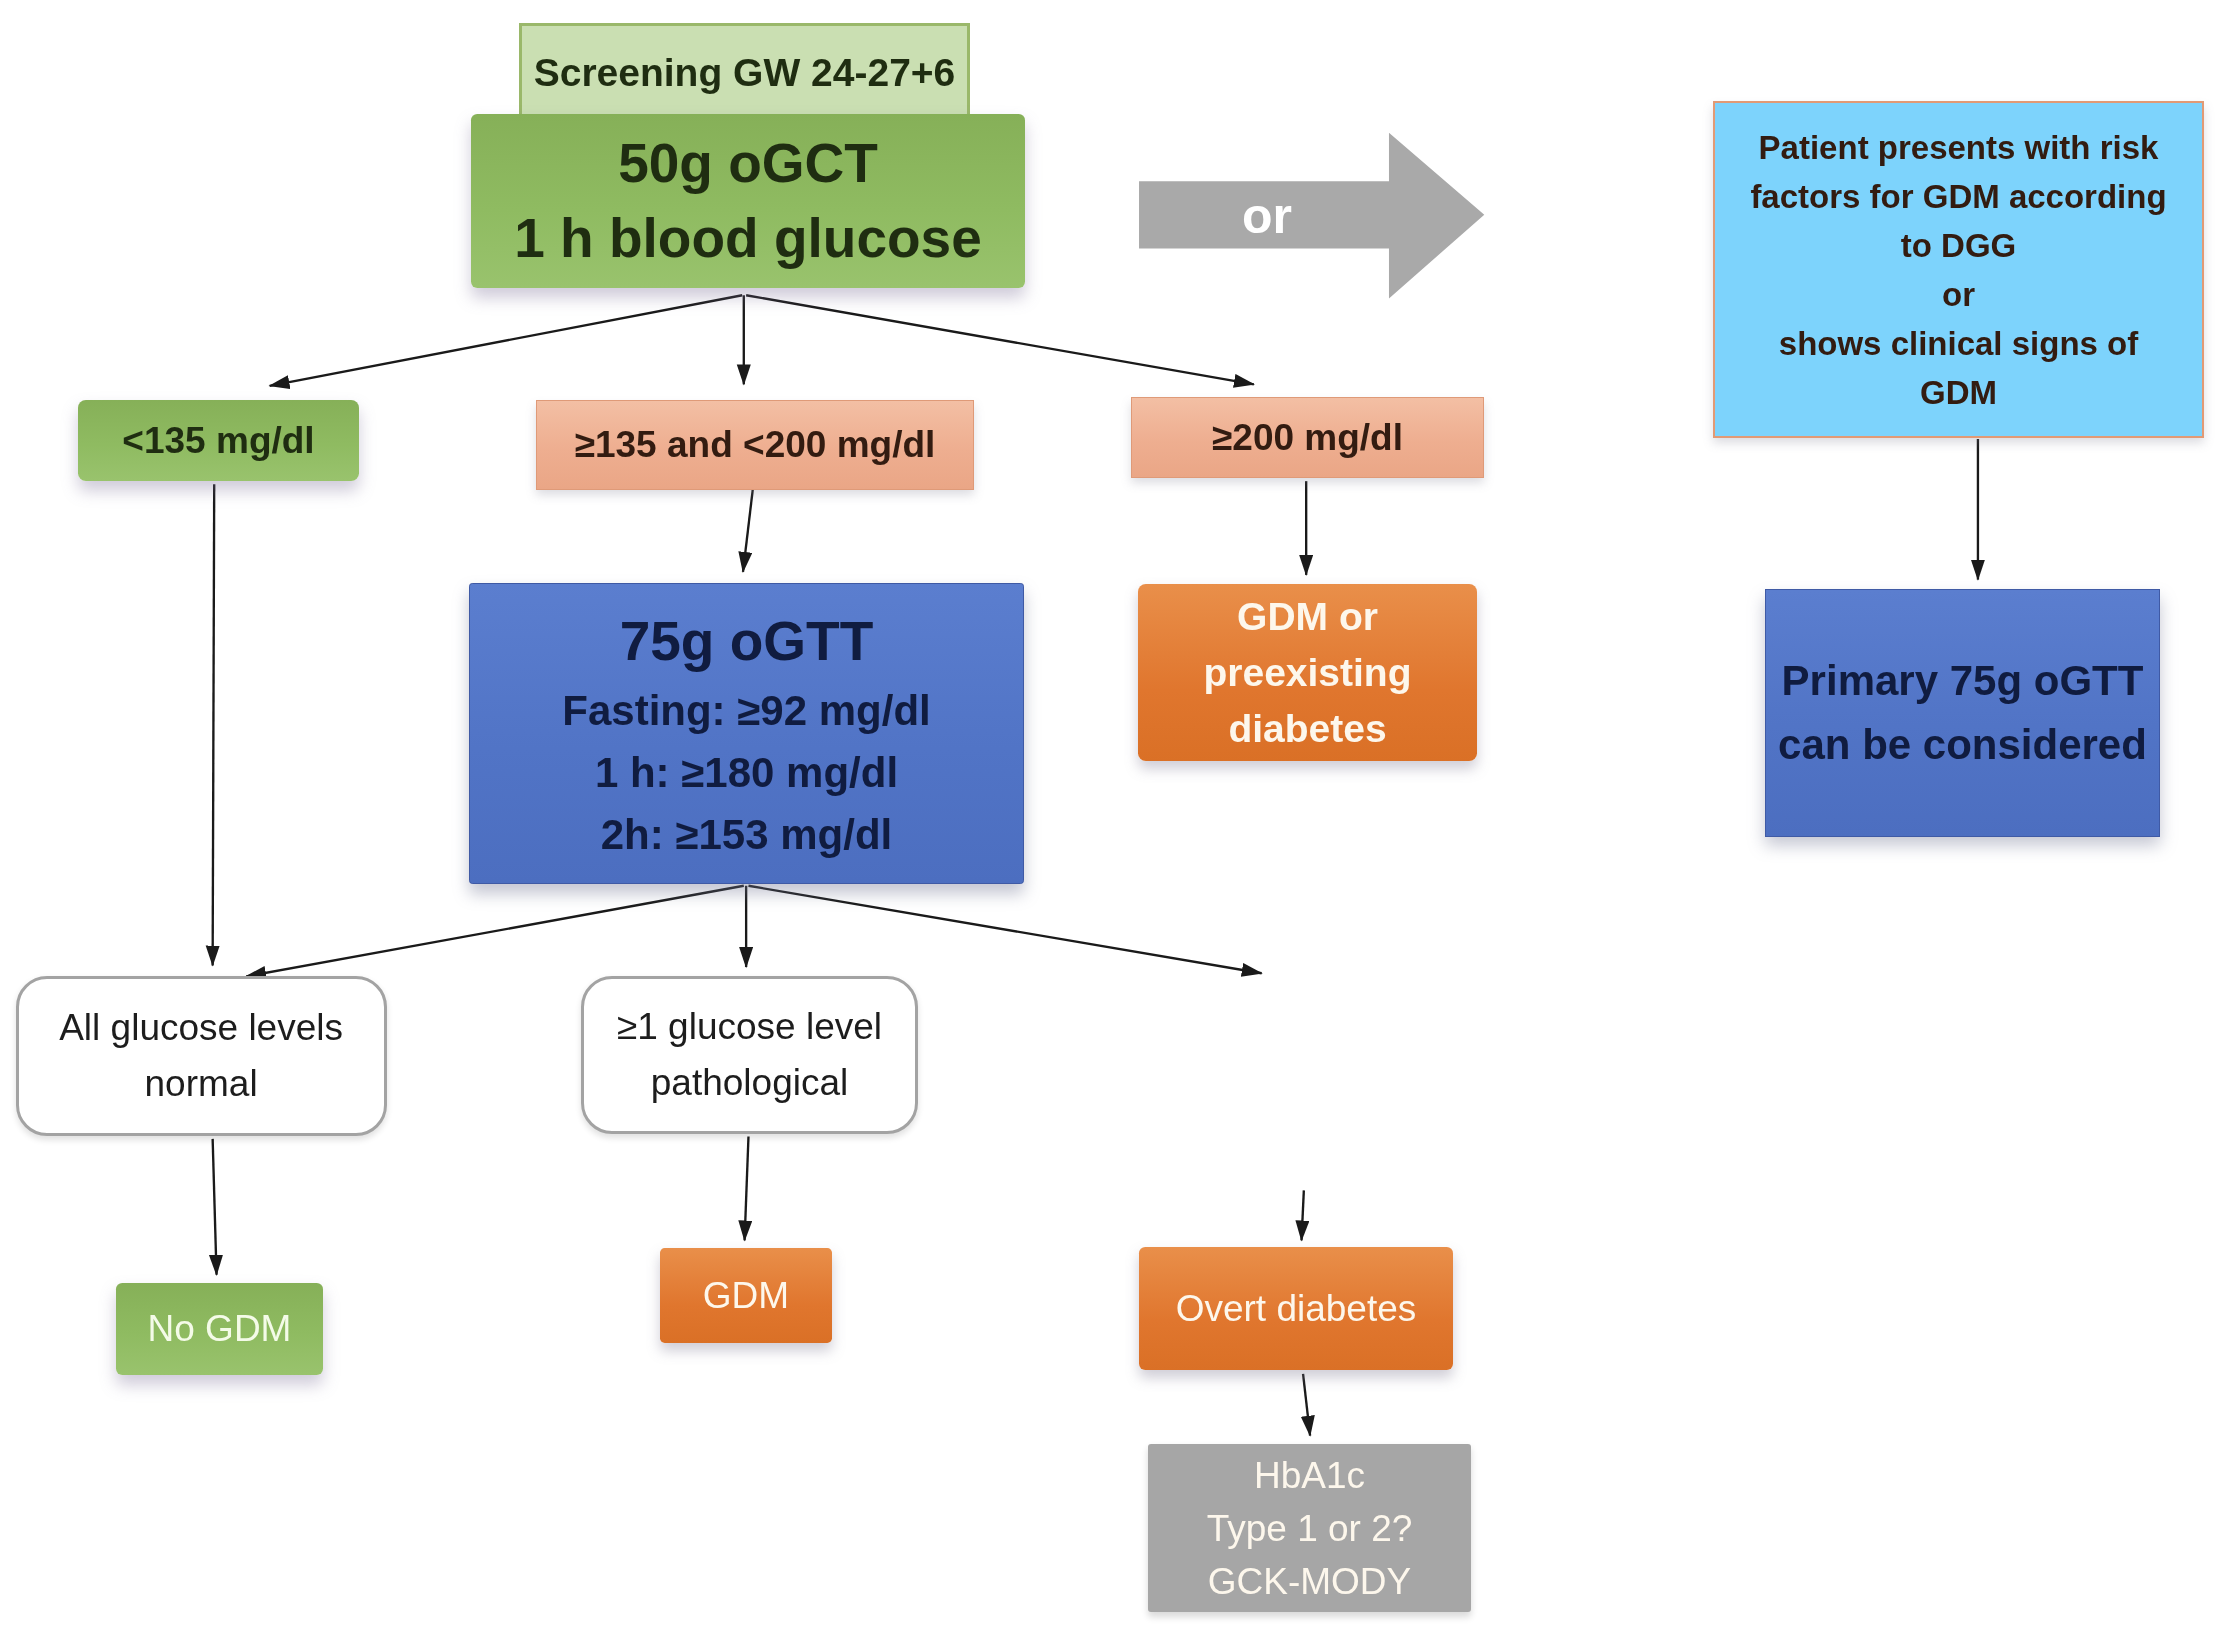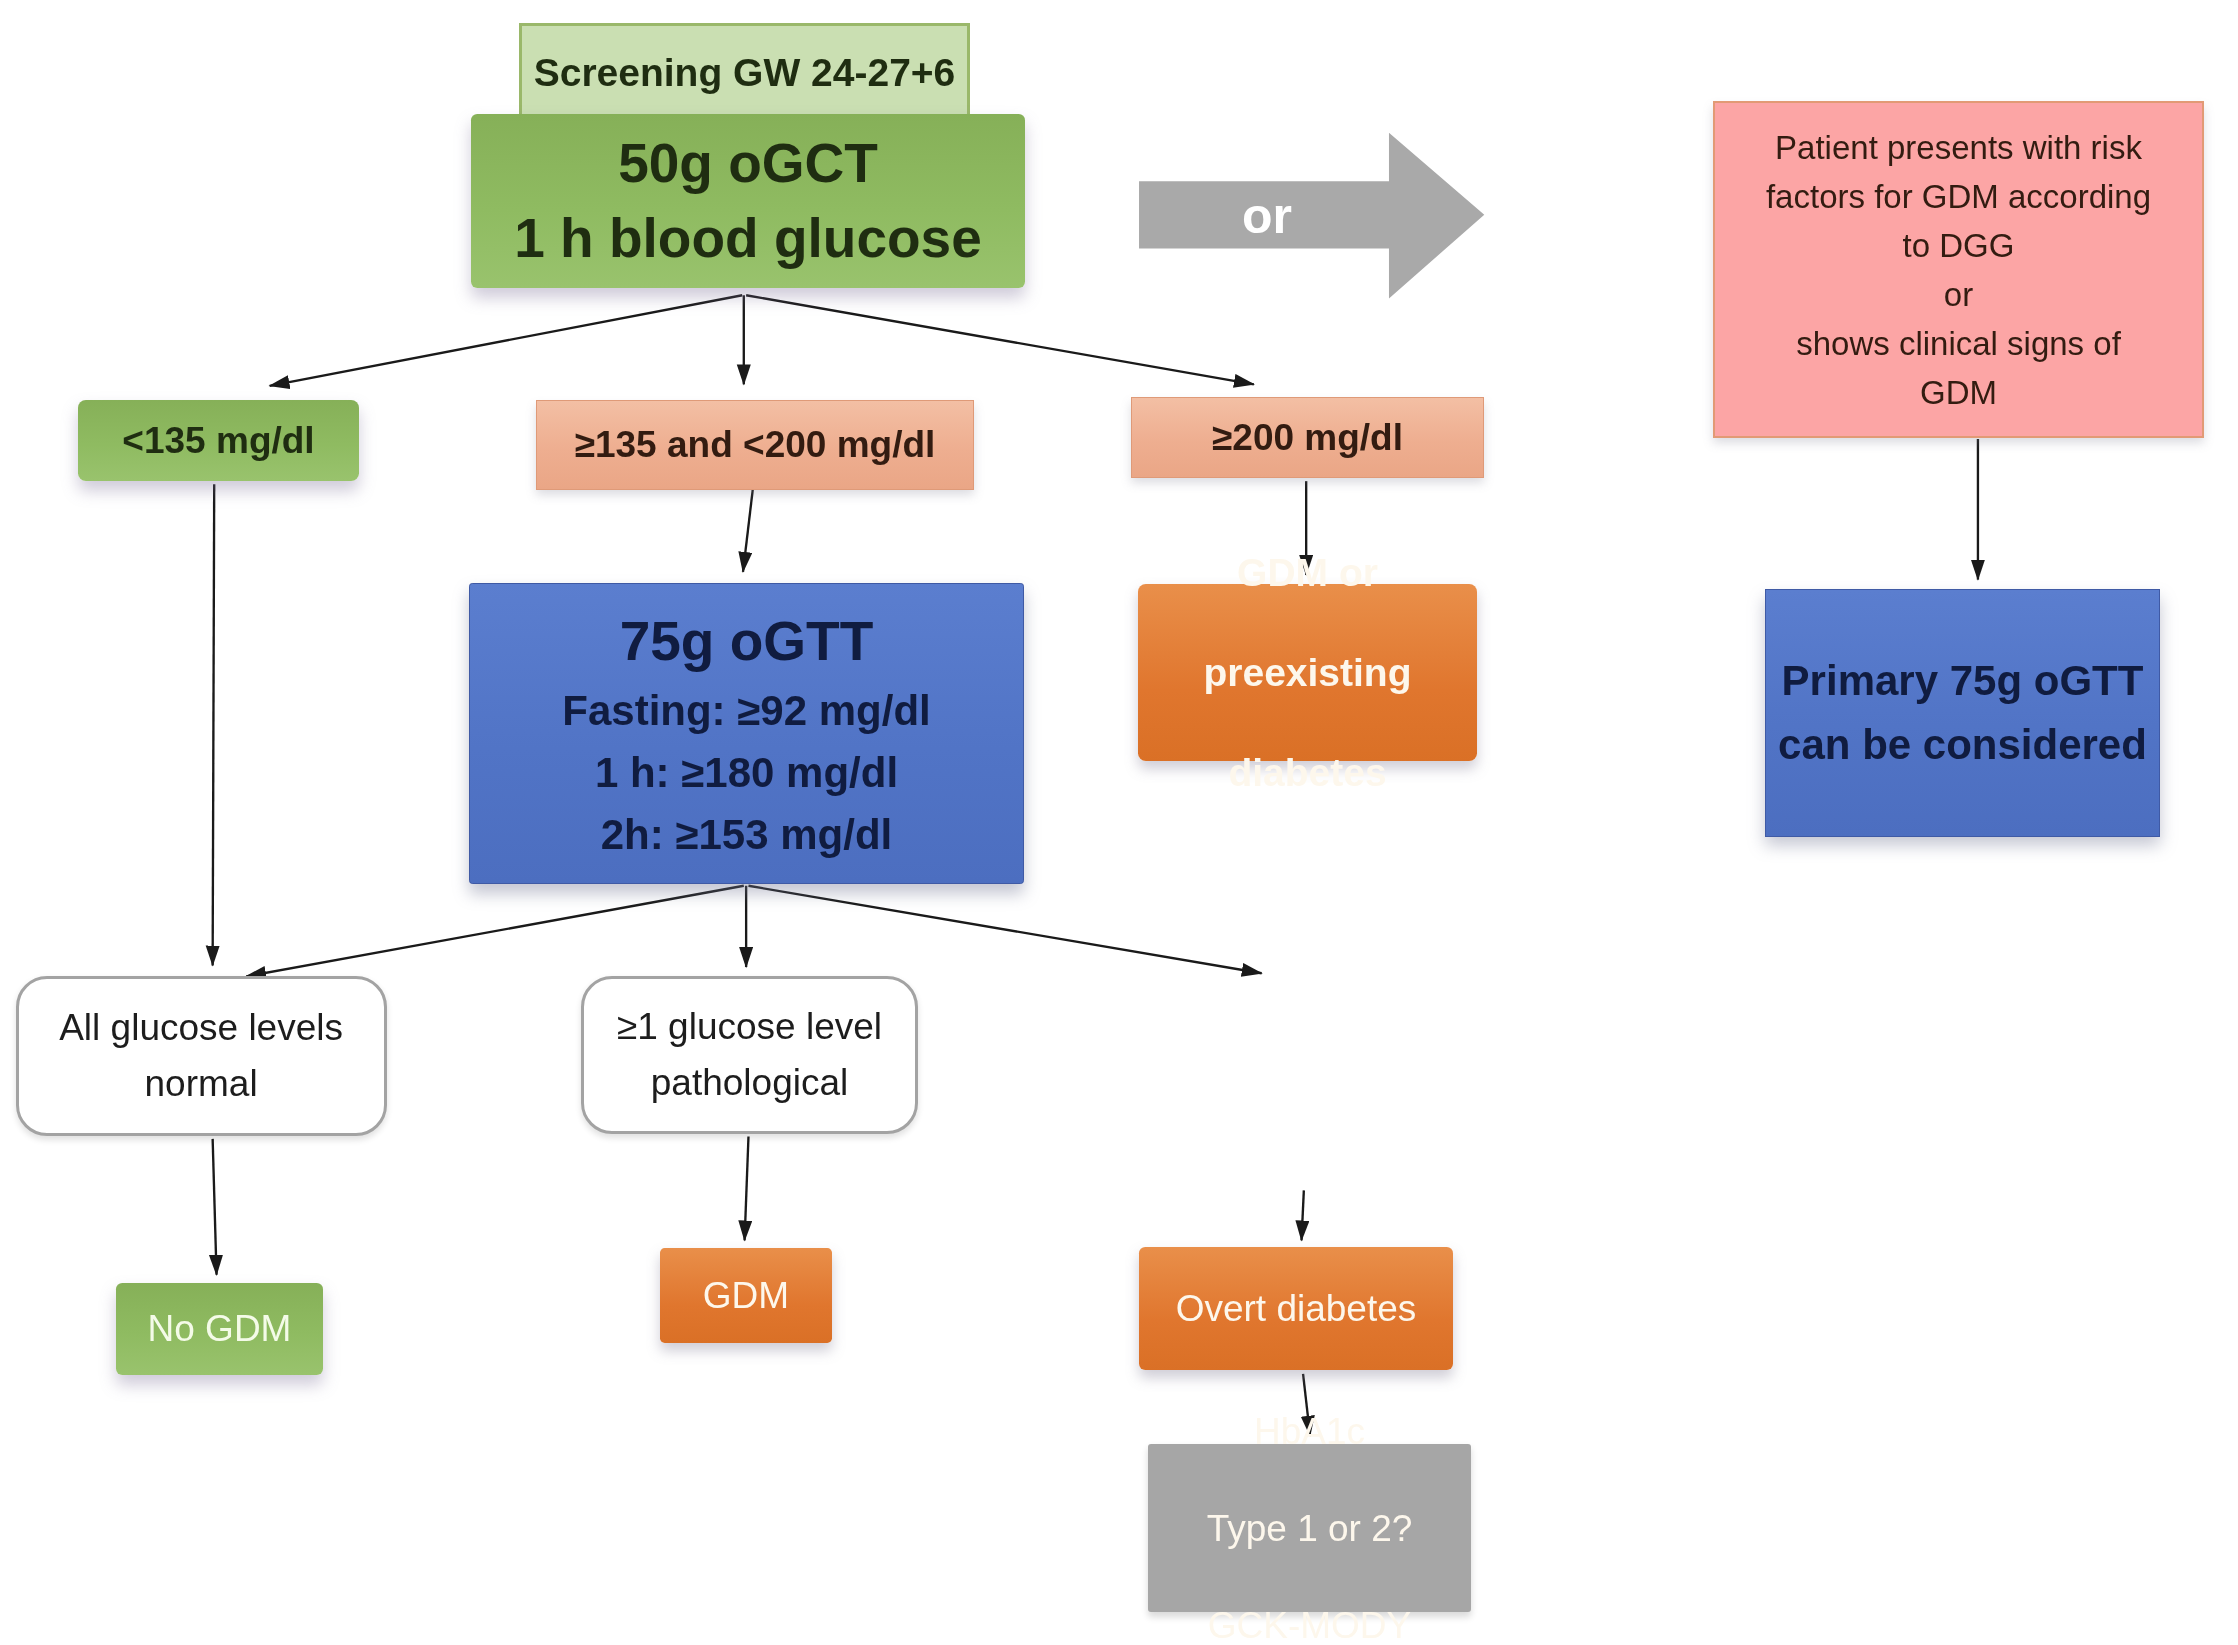--- a/index.html
+++ b/index.html
@@ -12,21 +12,21 @@
   .salmon{background:linear-gradient(180deg,#f3bfa4 0%,#eeae90 55%,#eaa686 100%);
         border:1.6px solid #df9a78;box-shadow:0 6.2px 9.4px rgba(120,120,140,.25);}
   .blue-grad{background:linear-gradient(180deg,#5b7ecf 0%,#5174c6 55%,#4c6ec0 100%);
         border:1.6px solid #3f5aa5;box-shadow:0 9.4px 15.6px rgba(110,115,145,.4);}
   .orange-grad{background:linear-gradient(180deg,#e98f4a 0%,#e0762e 60%,#da7026 100%);
         box-shadow:0 7.8px 12.5px rgba(120,115,140,.35);}
   .white-box{background:#ffffff;border:3.1px solid #a3a3a3;box-shadow:0 3.9px 6.2px rgba(0,0,0,.12);}
   .dark-green-text{color:#1f2d11;}
   .dark-salmon-text{color:#331c11;}
   .dark-blue-text{color:#101c40;}
-  .white-text{color:#fdf7ec;gap:44px;}
+  .white-text{color:#fdf7ec;}
   .black-text{color:#1d1d1d;border-radius:31px;}
   svg.connectors{position:absolute;left:0;top:0;z-index:5;}
   .node{z-index:10;}
   .or-label{position:absolute;z-index:12;color:#ffffff;font-weight:bold;font-size:50px;}
 </style>
 </head>
 <body>
 
 <div id="canvas">
 
@@ -59,21 +59,21 @@
 
   <div class="node dark-green-text" style="left:519px;top:23.4px;width:451px;height:99px;background:#cadfb2;border:3.1px solid #9ab86a;font-size:39px;font-weight:bold;">
     <div>Screening GW 24-27+6</div>
   </div>
 
   <div class="node green-grad dark-green-text" style="left:471px;top:114px;width:554px;height:174px;border-radius:6.2px;font-size:55px;font-weight:bold;line-height:75px;">
     <div>50g oGCT</div>
     <div>1 h blood glucose</div>
   </div>
 
-  <div class="node dark-salmon-text" style="left:1713px;top:101px;width:491px;height:337px;background:#fca5a5;border:2.3px solid #e29a75;font-size:33px;font-weight:normal;line-height:49px;box-shadow:0 6.2px 9.4px rgba(120,120,140,.25);">
+  <div class="node dark-salmon-text" style="left:1713px;top:101px;width:491px;height:337px;background:#7dd3fc;border:2.3px solid #e29a75;font-size:33px;font-weight:bold;line-height:49px;box-shadow:0 6.2px 9.4px rgba(120,120,140,.25);">
     <div>Patient presents with risk</div>
     <div>factors for GDM according</div>
     <div>to DGG</div>
     <div>or</div>
     <div>shows clinical signs of</div>
     <div>GDM</div>
   </div>
 
   <div class="node green-grad dark-green-text" style="left:78px;top:400px;width:281px;height:81px;border-radius:7.8px;font-size:37px;font-weight:bold;">
     <div>&lt;135 mg/dl</div>

